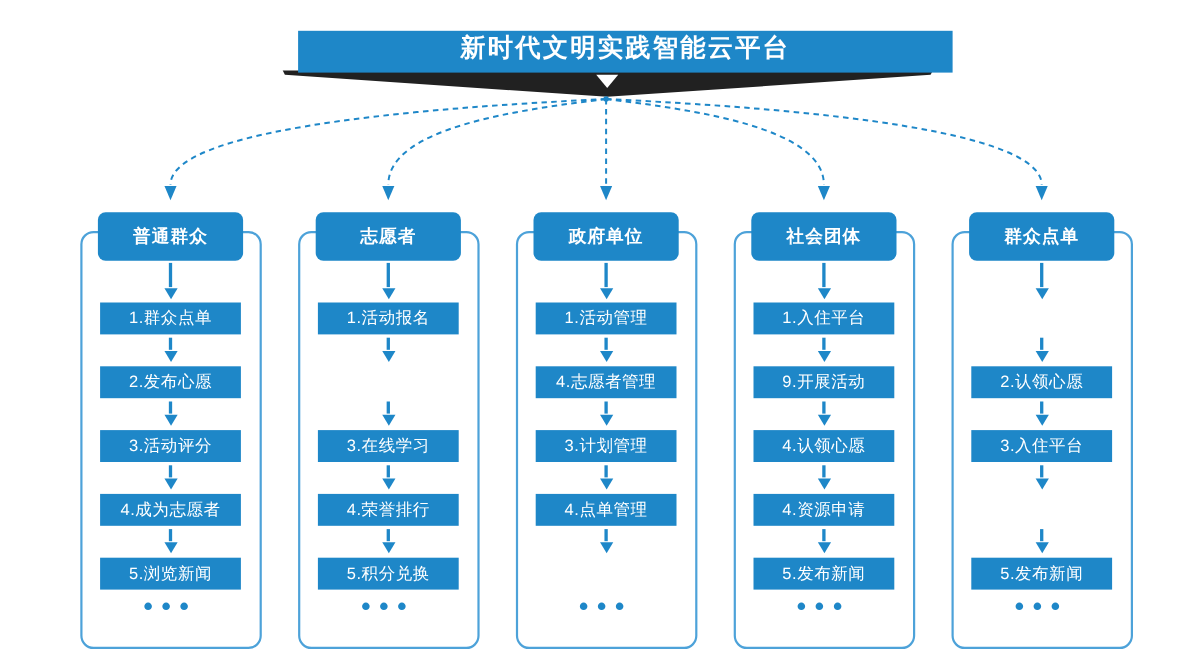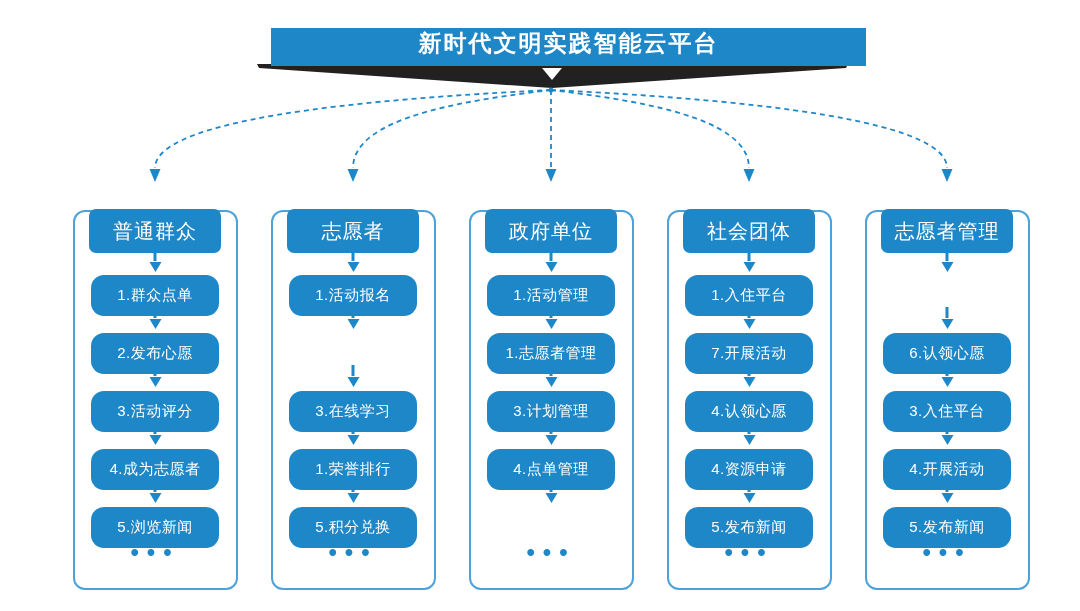--- a/index.html
+++ b/index.html
@@ -32,30 +32,30 @@
   .banner span{
     color:var(--text-white);font-size:23px;font-weight:bold;letter-spacing:2px;
   }
   
   .col{position:absolute;top:193px;width:165px;height:397px;}
   .frame{
     position:absolute;top:17px;left:0;width:165px;height:380px;
     border:2px solid var(--border-blue);border-radius:12px;background:transparent;
   }
   .head{
-    position:absolute;top:16px;left:50%;transform:translateX(-50%);
+    position:absolute;top:0;left:50%;transform:translateX(-50%);
     width:132px;height:44px;background:var(--primary-blue);border-radius:7px;
     display:flex;align-items:center;justify-content:center;
-    color:var(--text-white);font-size:20px;font-weight:normal;letter-spacing:1px;
+    color:var(--text-white);font-size:16px;font-weight:bold;letter-spacing:1px;
   }
   .item{
     position:absolute;left:50%;transform:translateX(-50%);
-    width:128px;height:41px;background:var(--primary-blue);
+    width:128px;height:29px;background:var(--primary-blue);
     display:flex;align-items:center;justify-content:center;
-    color:var(--text-white);font-size:15px;letter-spacing:0.5px;white-space:nowrap;border-radius:13px;
+    color:var(--text-white);font-size:15px;letter-spacing:0.5px;white-space:nowrap;
   }
   .item-1{top:82px}.item-2{top:140px}.item-3{top:198px}.item-4{top:256px}.item-5{top:314px}
   
   .v-arrow{
     position:absolute;left:50%;transform:translateX(-50%);
     width:3px;background:var(--primary-blue);
   }
   .v-arrow::after{
     content:"";position:absolute;left:50%;transform:translateX(-50%);bottom:-11px;
     border:6px solid transparent;border-top:10px solid var(--primary-blue);
@@ -119,65 +119,64 @@
 
   <div class="col" style="left:270.5px">
     <div class="frame"></div>
     <div class="head">志愿者</div>
     <div class="v-arrow arrow-long"></div>
     <div class="item item-1">1.活动报名</div>
     <div class="v-arrow arrow-a"></div>
     <div class="v-arrow arrow-b"></div>
     <div class="item item-3">3.在线学习</div>
     <div class="v-arrow arrow-c"></div>
-    <div class="item item-4">1.荣誉排行</div>
+    <div class="item item-4">4.荣誉排行</div>
     <div class="v-arrow arrow-d"></div>
     <div class="item item-5">5.积分兑换</div>
     <div class="dots">•••</div>
   </div>
 
   <div class="col" style="left:468.5px">
     <div class="frame"></div>
     <div class="head">政府单位</div>
     <div class="v-arrow arrow-long"></div>
     <div class="item item-1">1.活动管理</div>
     <div class="v-arrow arrow-a"></div>
-    <div class="item item-2">1.志愿者管理</div>
+    <div class="item item-2">4.志愿者管理</div>
     <div class="v-arrow arrow-b"></div>
     <div class="item item-3">3.计划管理</div>
     <div class="v-arrow arrow-c"></div>
     <div class="item item-4">4.点单管理</div>
     <div class="v-arrow arrow-d"></div>
     <div class="dots">•••</div>
   </div>
 
   <div class="col" style="left:666.5px">
     <div class="frame"></div>
     <div class="head">社会团体</div>
     <div class="v-arrow arrow-long"></div>
     <div class="item item-1">1.入住平台</div>
     <div class="v-arrow arrow-a"></div>
-    <div class="item item-2">7.开展活动</div>
+    <div class="item item-2">9.开展活动</div>
     <div class="v-arrow arrow-b"></div>
     <div class="item item-3">4.认领心愿</div>
     <div class="v-arrow arrow-c"></div>
     <div class="item item-4">4.资源申请</div>
     <div class="v-arrow arrow-d"></div>
     <div class="item item-5">5.发布新闻</div>
     <div class="dots">•••</div>
   </div>
 
   <div class="col" style="left:864.5px">
     <div class="frame"></div>
-    <div class="head">志愿者管理</div>
+    <div class="head">群众点单</div>
     <div class="v-arrow arrow-long"></div>
     <div class="v-arrow arrow-a"></div>
-    <div class="item item-2">6.认领心愿</div>
+    <div class="item item-2">2.认领心愿</div>
     <div class="v-arrow arrow-b"></div>
     <div class="item item-3">3.入住平台</div>
     <div class="v-arrow arrow-c"></div>
-    <div class="item item-4">4.开展活动</div>
     <div class="v-arrow arrow-d"></div>
     <div class="item item-5">5.发布新闻</div>
     <div class="dots">•••</div>
   </div>
 
 </div>
 
 </body></html>

